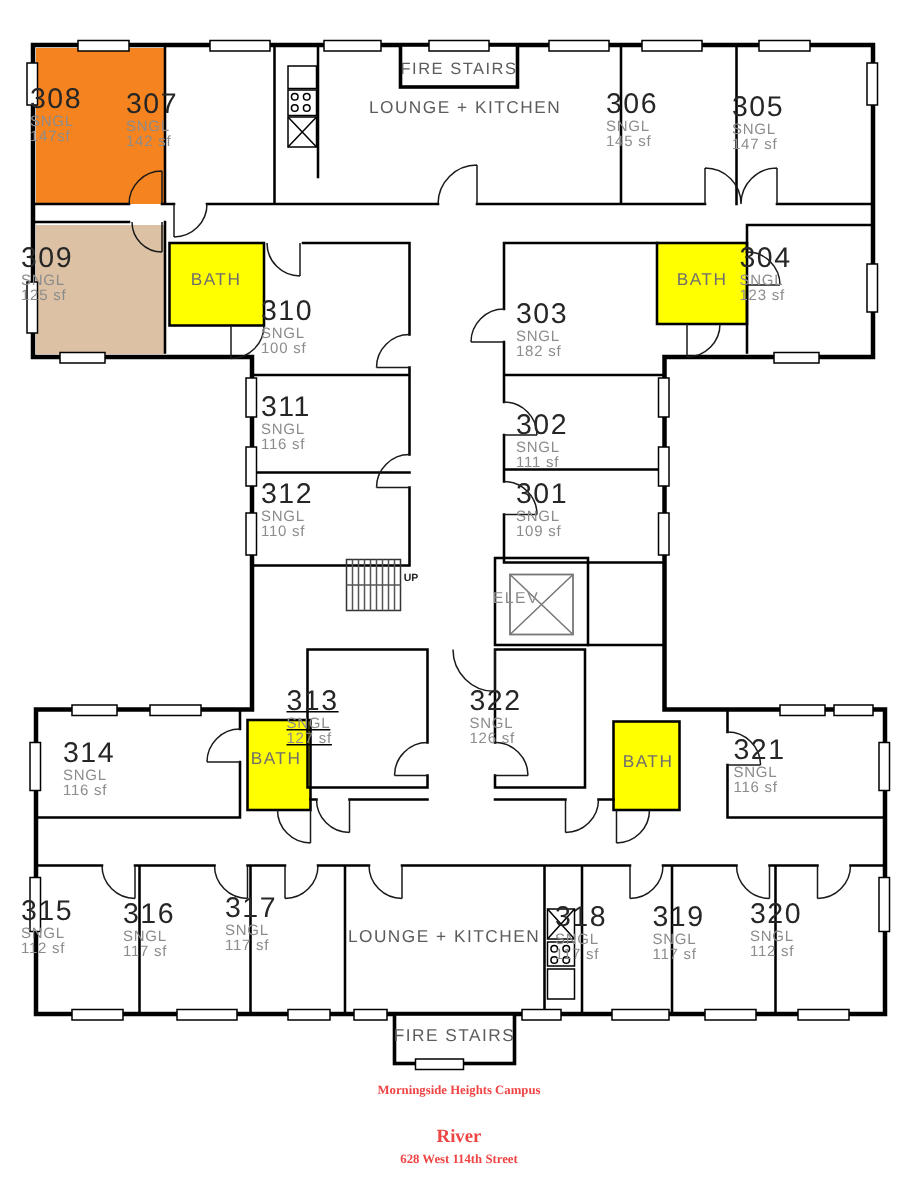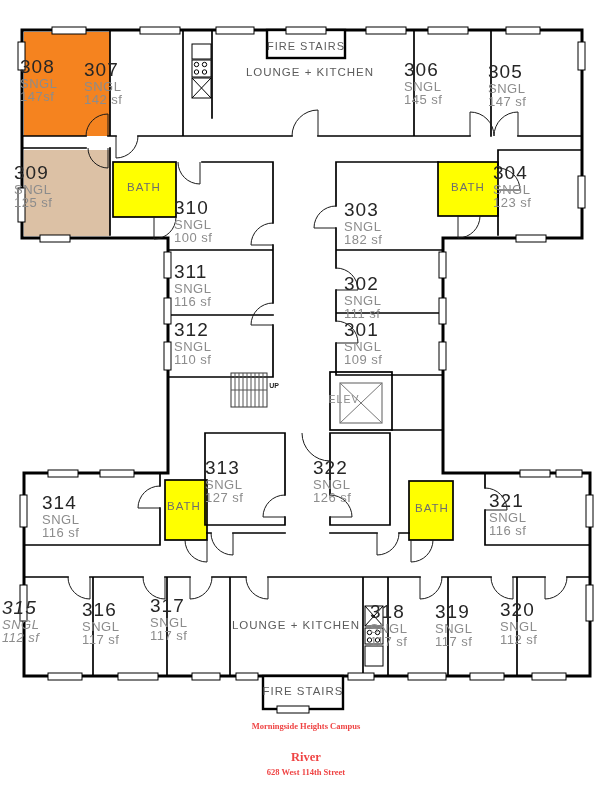--- a/index.html
+++ b/index.html
@@ -1,21 +1,21 @@
 <!DOCTYPE html>
 <html><head>
 <meta charset="utf-8">
 <style>
   html,body{margin:0;padding:0;background:#ffffff;}
   #page{position:relative;width:612px;height:792px;background:#ffffff;overflow:hidden;
         font-family:"Liberation Sans",sans-serif;}
   #plan-svg{position:absolute;left:0;top:0;}
   .room-label{position:absolute;width:96px;line-height:1.04;pointer-events:none;}
   .room-num{font-size:19px;letter-spacing:1px;color:#262626;}
-  .room-detail{font-size:13px;letter-spacing:0.5px;color:#8c8c8c;line-height:1.05;}
+  .room-detail{font-size:10px;letter-spacing:0.5px;color:#8c8c8c;line-height:1.05;}
   .plan-label{position:absolute;text-align:center;white-space:nowrap;pointer-events:none;
               transform:translateX(-50%);color:#5c5c5c;}
   .footer{position:absolute;left:0;right:0;top:721px;text-align:center;
           font-family:"Liberation Serif",serif;color:#ef4444;}
   .footer .campus{font-size:8.5px;font-weight:bold;}
   .footer .building{font-size:12.5px;font-weight:bold;margin-top:19px;}
   .footer .address{font-size:8.5px;font-weight:bold;margin-top:2px;}
   .footer .floor{font-size:15px;font-weight:bold;margin-top:14px;}
 </style>
 </head>
@@ -223,31 +223,31 @@
       <div class="room-label" style="left: 174px; top: 262px;">
         <div class="room-num">311</div>
         <div class="room-detail">SNGL</div>
         <div class="room-detail">116 sf</div>
       </div>
       <div class="room-label" style="left: 174px; top: 320px;">
         <div class="room-num">312</div>
         <div class="room-detail">SNGL</div>
         <div class="room-detail">110 sf</div>
       </div>
-      <div class="room-label" style="left: 205px; top: 458px;">
+      <div class="room-label" style="left: 191px; top: 458px; text-decoration: underline;">
         <div class="room-num">313</div>
         <div class="room-detail">SNGL</div>
         <div class="room-detail">127 sf</div>
       </div>
       <div class="room-label" style="left: 42px; top: 493px;">
         <div class="room-num">314</div>
         <div class="room-detail">SNGL</div>
         <div class="room-detail">116 sf</div>
       </div>
-      <div class="room-label" style="left: 2px; top: 598px; font-style: italic;">
+      <div class="room-label" style="left: 14px; top: 598px;">
         <div class="room-num">315</div>
         <div class="room-detail">SNGL</div>
         <div class="room-detail">112 sf</div>
       </div>
       <div class="room-label" style="left: 82px; top: 600px;">
         <div class="room-num">316</div>
         <div class="room-detail">SNGL</div>
         <div class="room-detail">117 sf</div>
       </div>
       <div class="room-label" style="left: 150px; top: 596px;">

